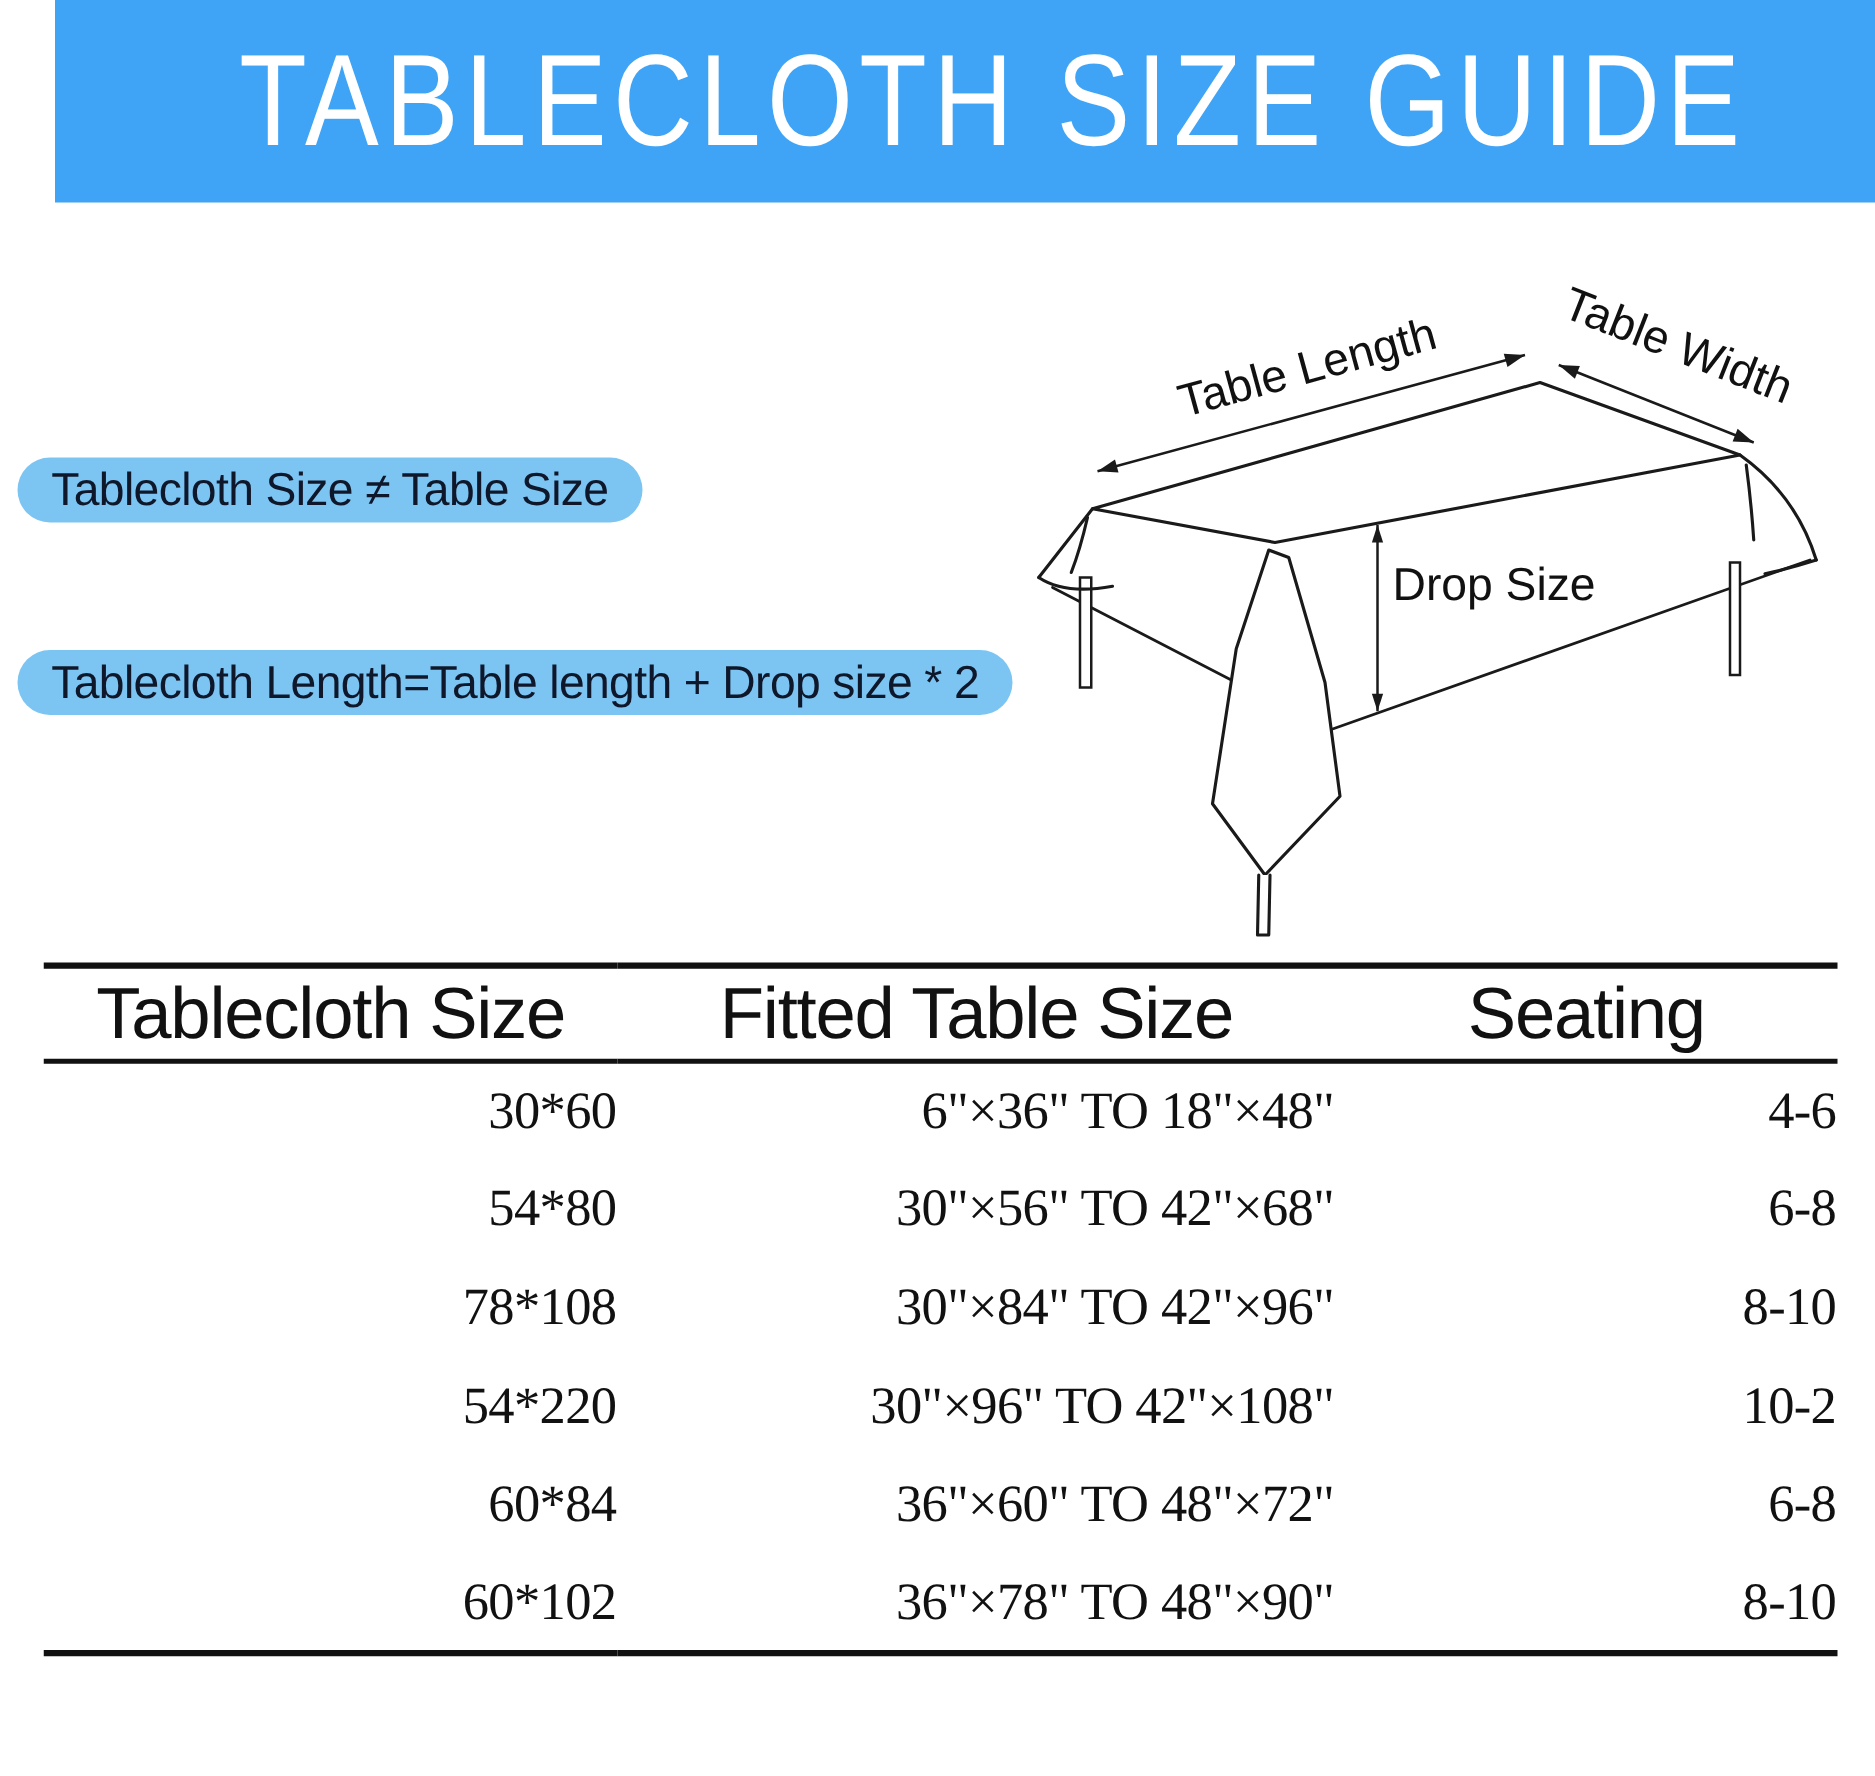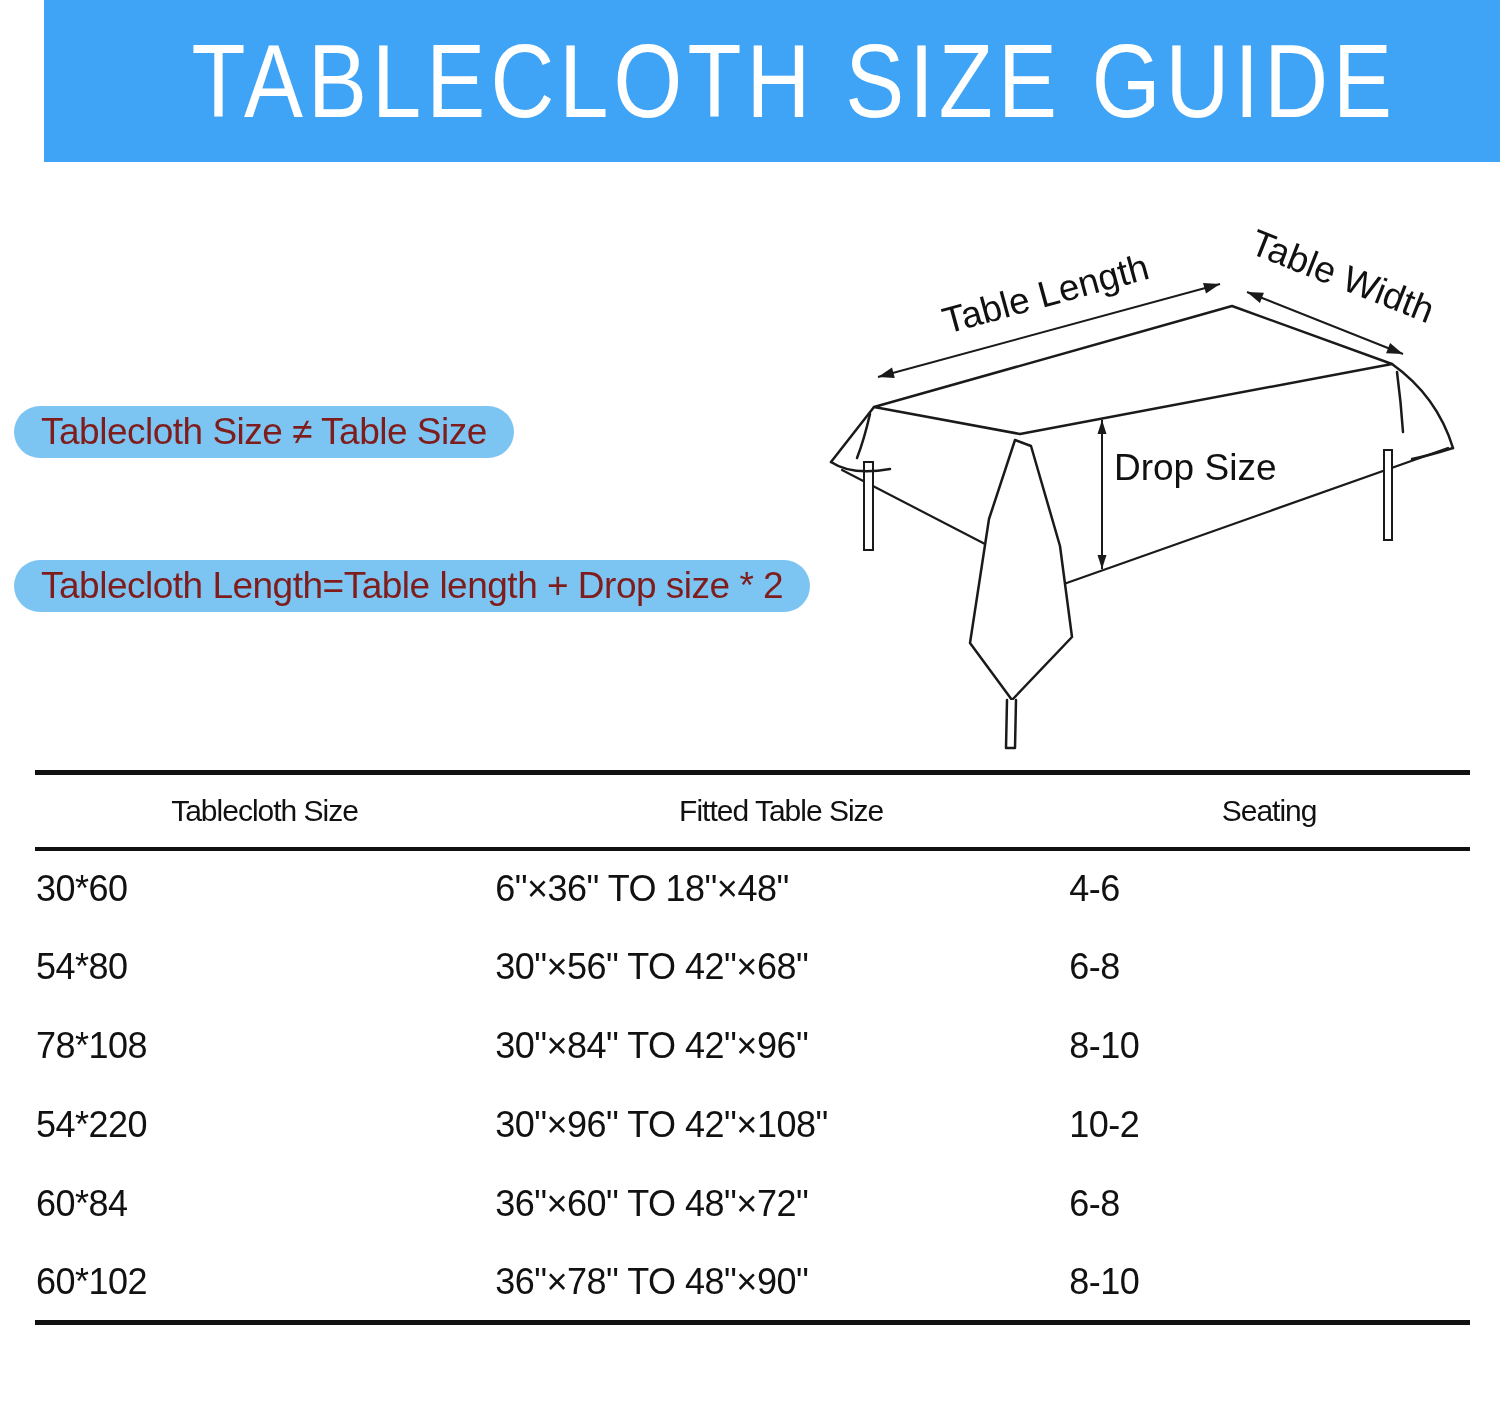--- a/index.html
+++ b/index.html
@@ -12,39 +12,39 @@
     display:flex; align-items:center; justify-content:center;margin-left:44px;
   }
   .banner-title {
     color:#ffffff; font-size:104px; font-weight:400; letter-spacing:6px;
     white-space:nowrap; transform:scaleX(0.85); transform-origin:center;
     line-height:1;
   }
   .note-pill {
     position:absolute; left:14px; height:52px; border-radius:27px;
     display:inline-flex; align-items:center; padding:0 27px;
-    font-size:37px; letter-spacing:-0.5px; white-space:nowrap; color:#7f1d1d;margin-top:40px;
+    font-size:37px; letter-spacing:-0.5px; white-space:nowrap; color:#0f172a;
   }
   .note-1 { top:366px; }
   .note-2 { top:447px; }
   .note-3 { top:520px; }
   .diagram { position:absolute; left:800px; top:222px; }
   .diagram text { font-family:"Liberation Sans", sans-serif; }
   .table-wrap { position:absolute; left:35px; top:770px; width:1435px; }
   table.size-table {
     width:100%; border-collapse:collapse; table-layout:fixed;
     border-top:5px solid #111; border-bottom:5px solid #111;
   }
   table.size-table thead tr { height:76px; border-bottom:4px solid #111; }
   table.size-table th {
-    font-size:30px; font-weight:400; text-align:center; letter-spacing:-1px; color:#111;
+    font-size:58px; font-weight:400; text-align:center; letter-spacing:-1px; color:#111;
   }
   table.size-table tbody tr { height:79px; }
   table.size-table td {
-    font-size:36px; text-align:left; letter-spacing:-0.5px; color:#111;
+    font-size:42px; text-align:right; letter-spacing:-0.5px; color:#111;font-family:Liberation Serif, serif;
   }
 </style>
 </head>
 <body>
 
 <div class="page">
 
   <header class="banner" style="background: rgb(63, 164, 246);">
     <div class="banner-title" style="color: rgb(255, 255, 255);">TABLECLOTH SIZE GUIDE</div>
   </header>

